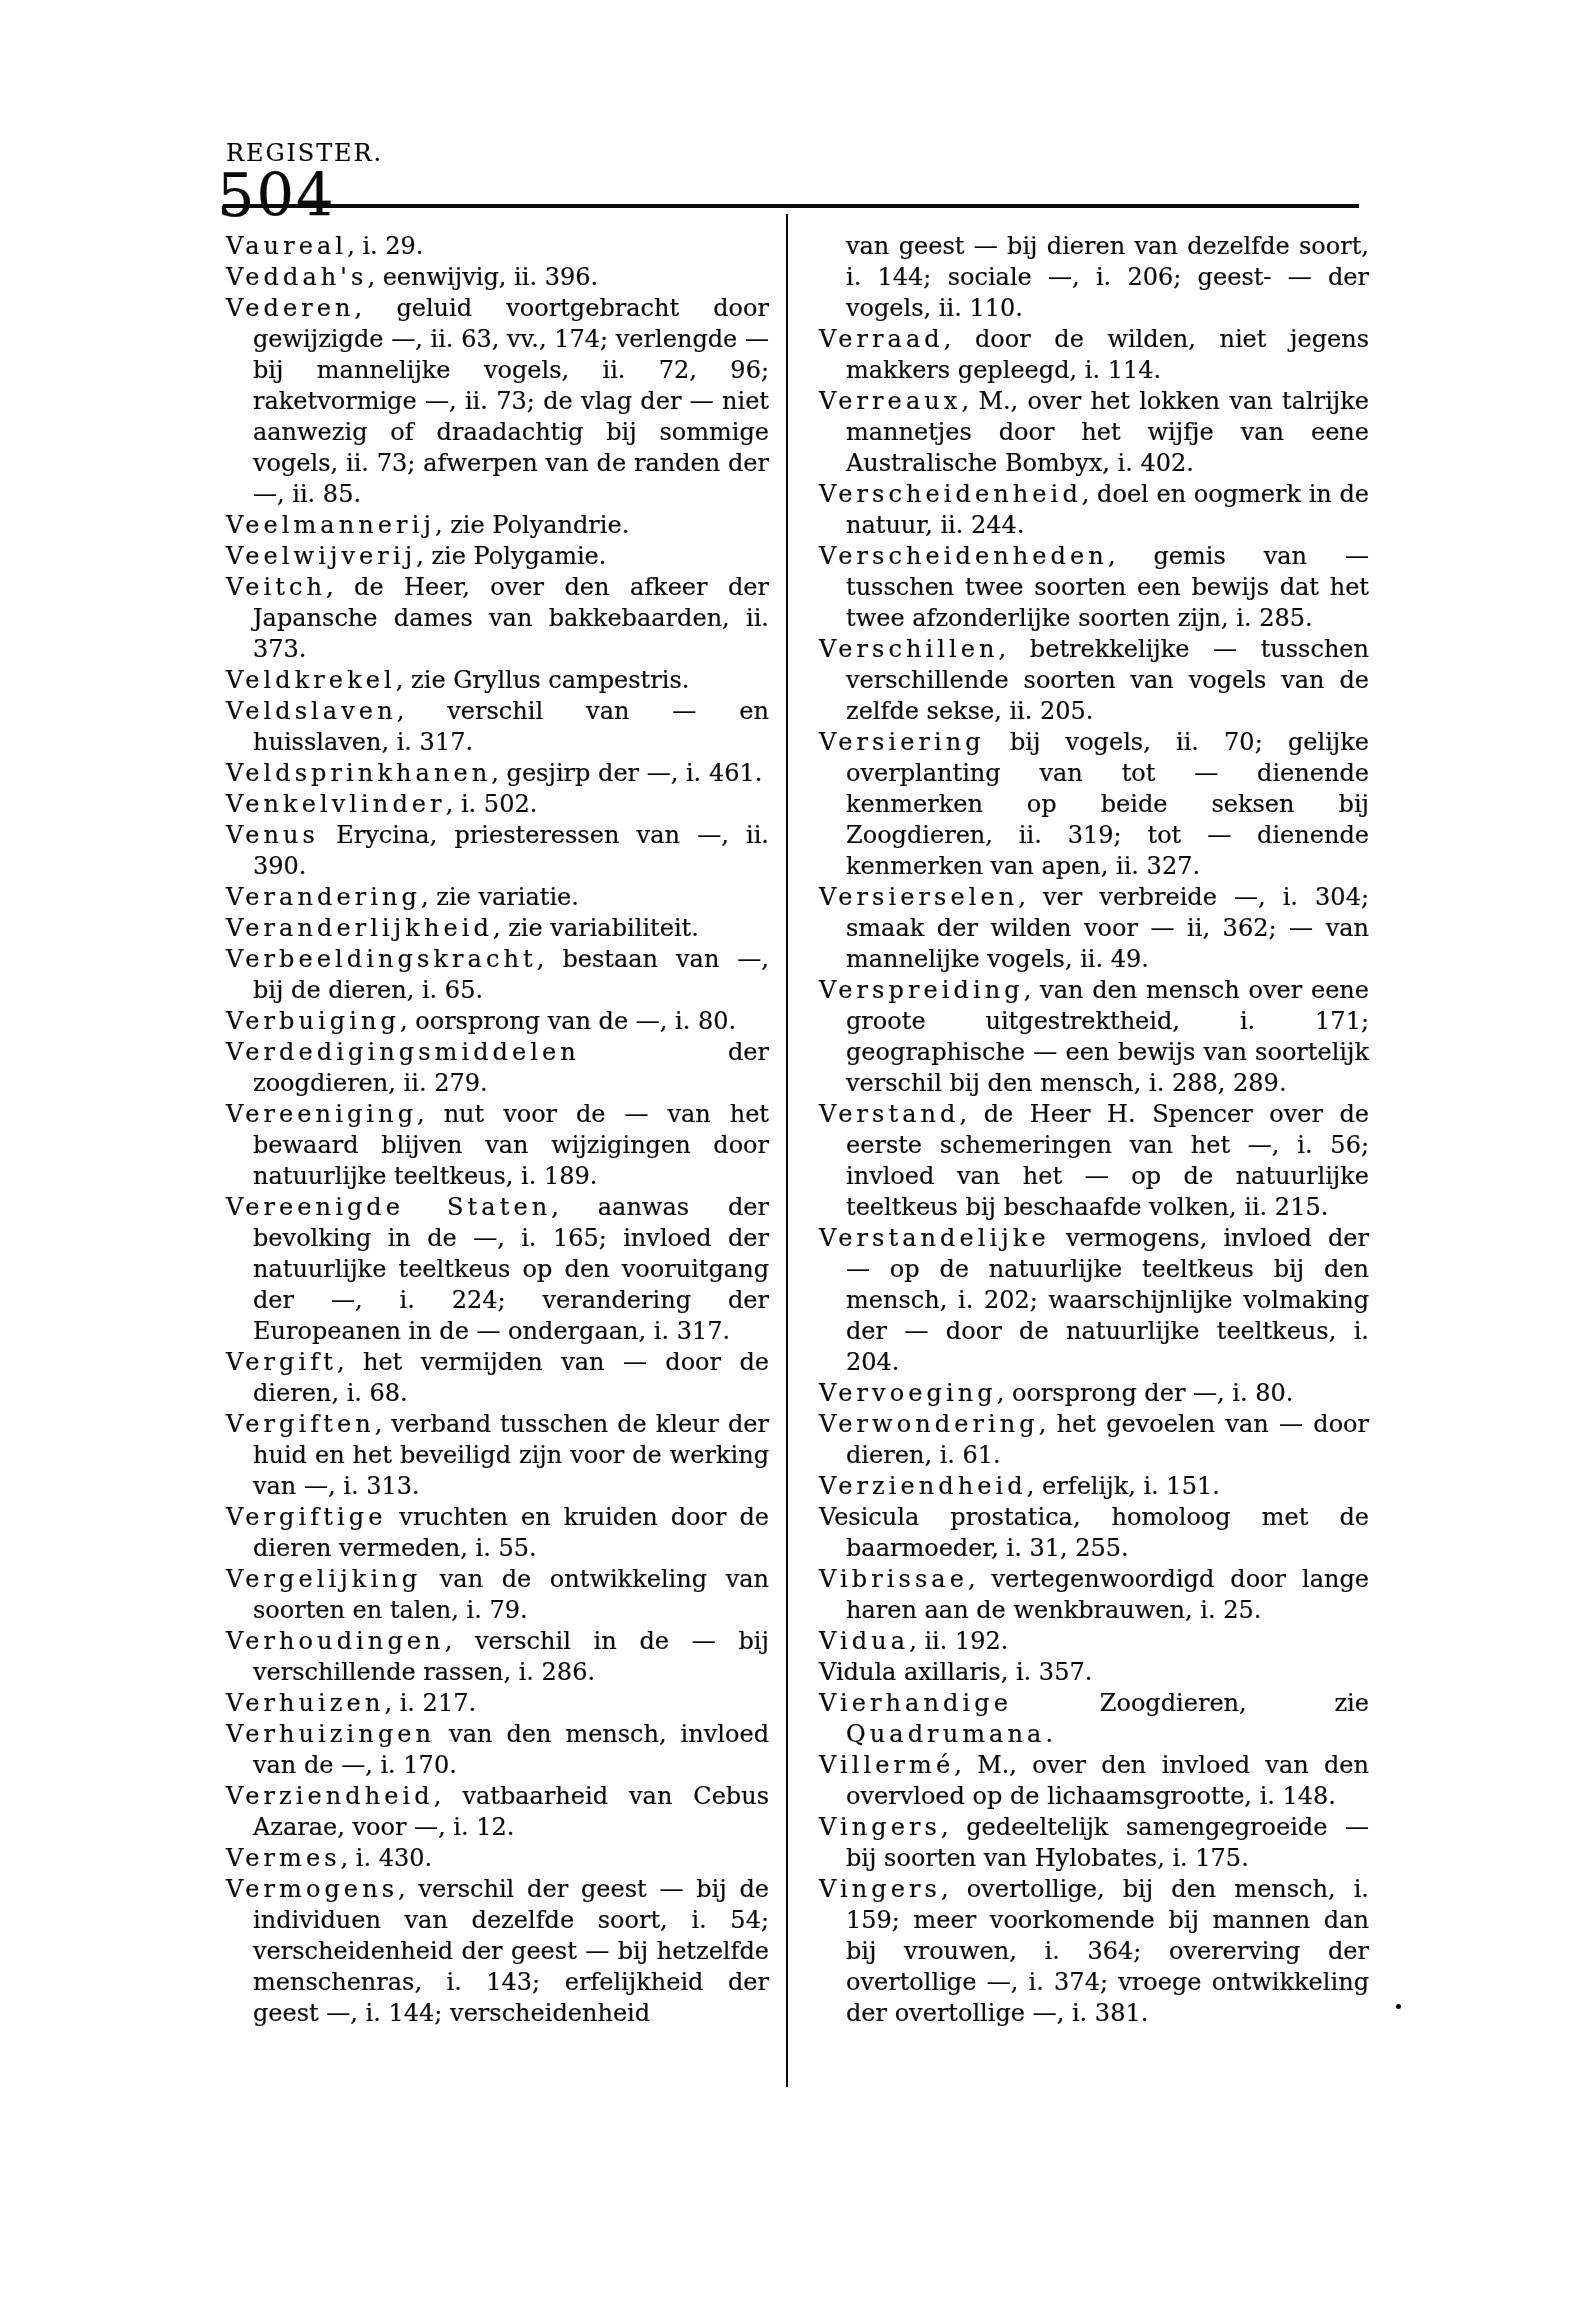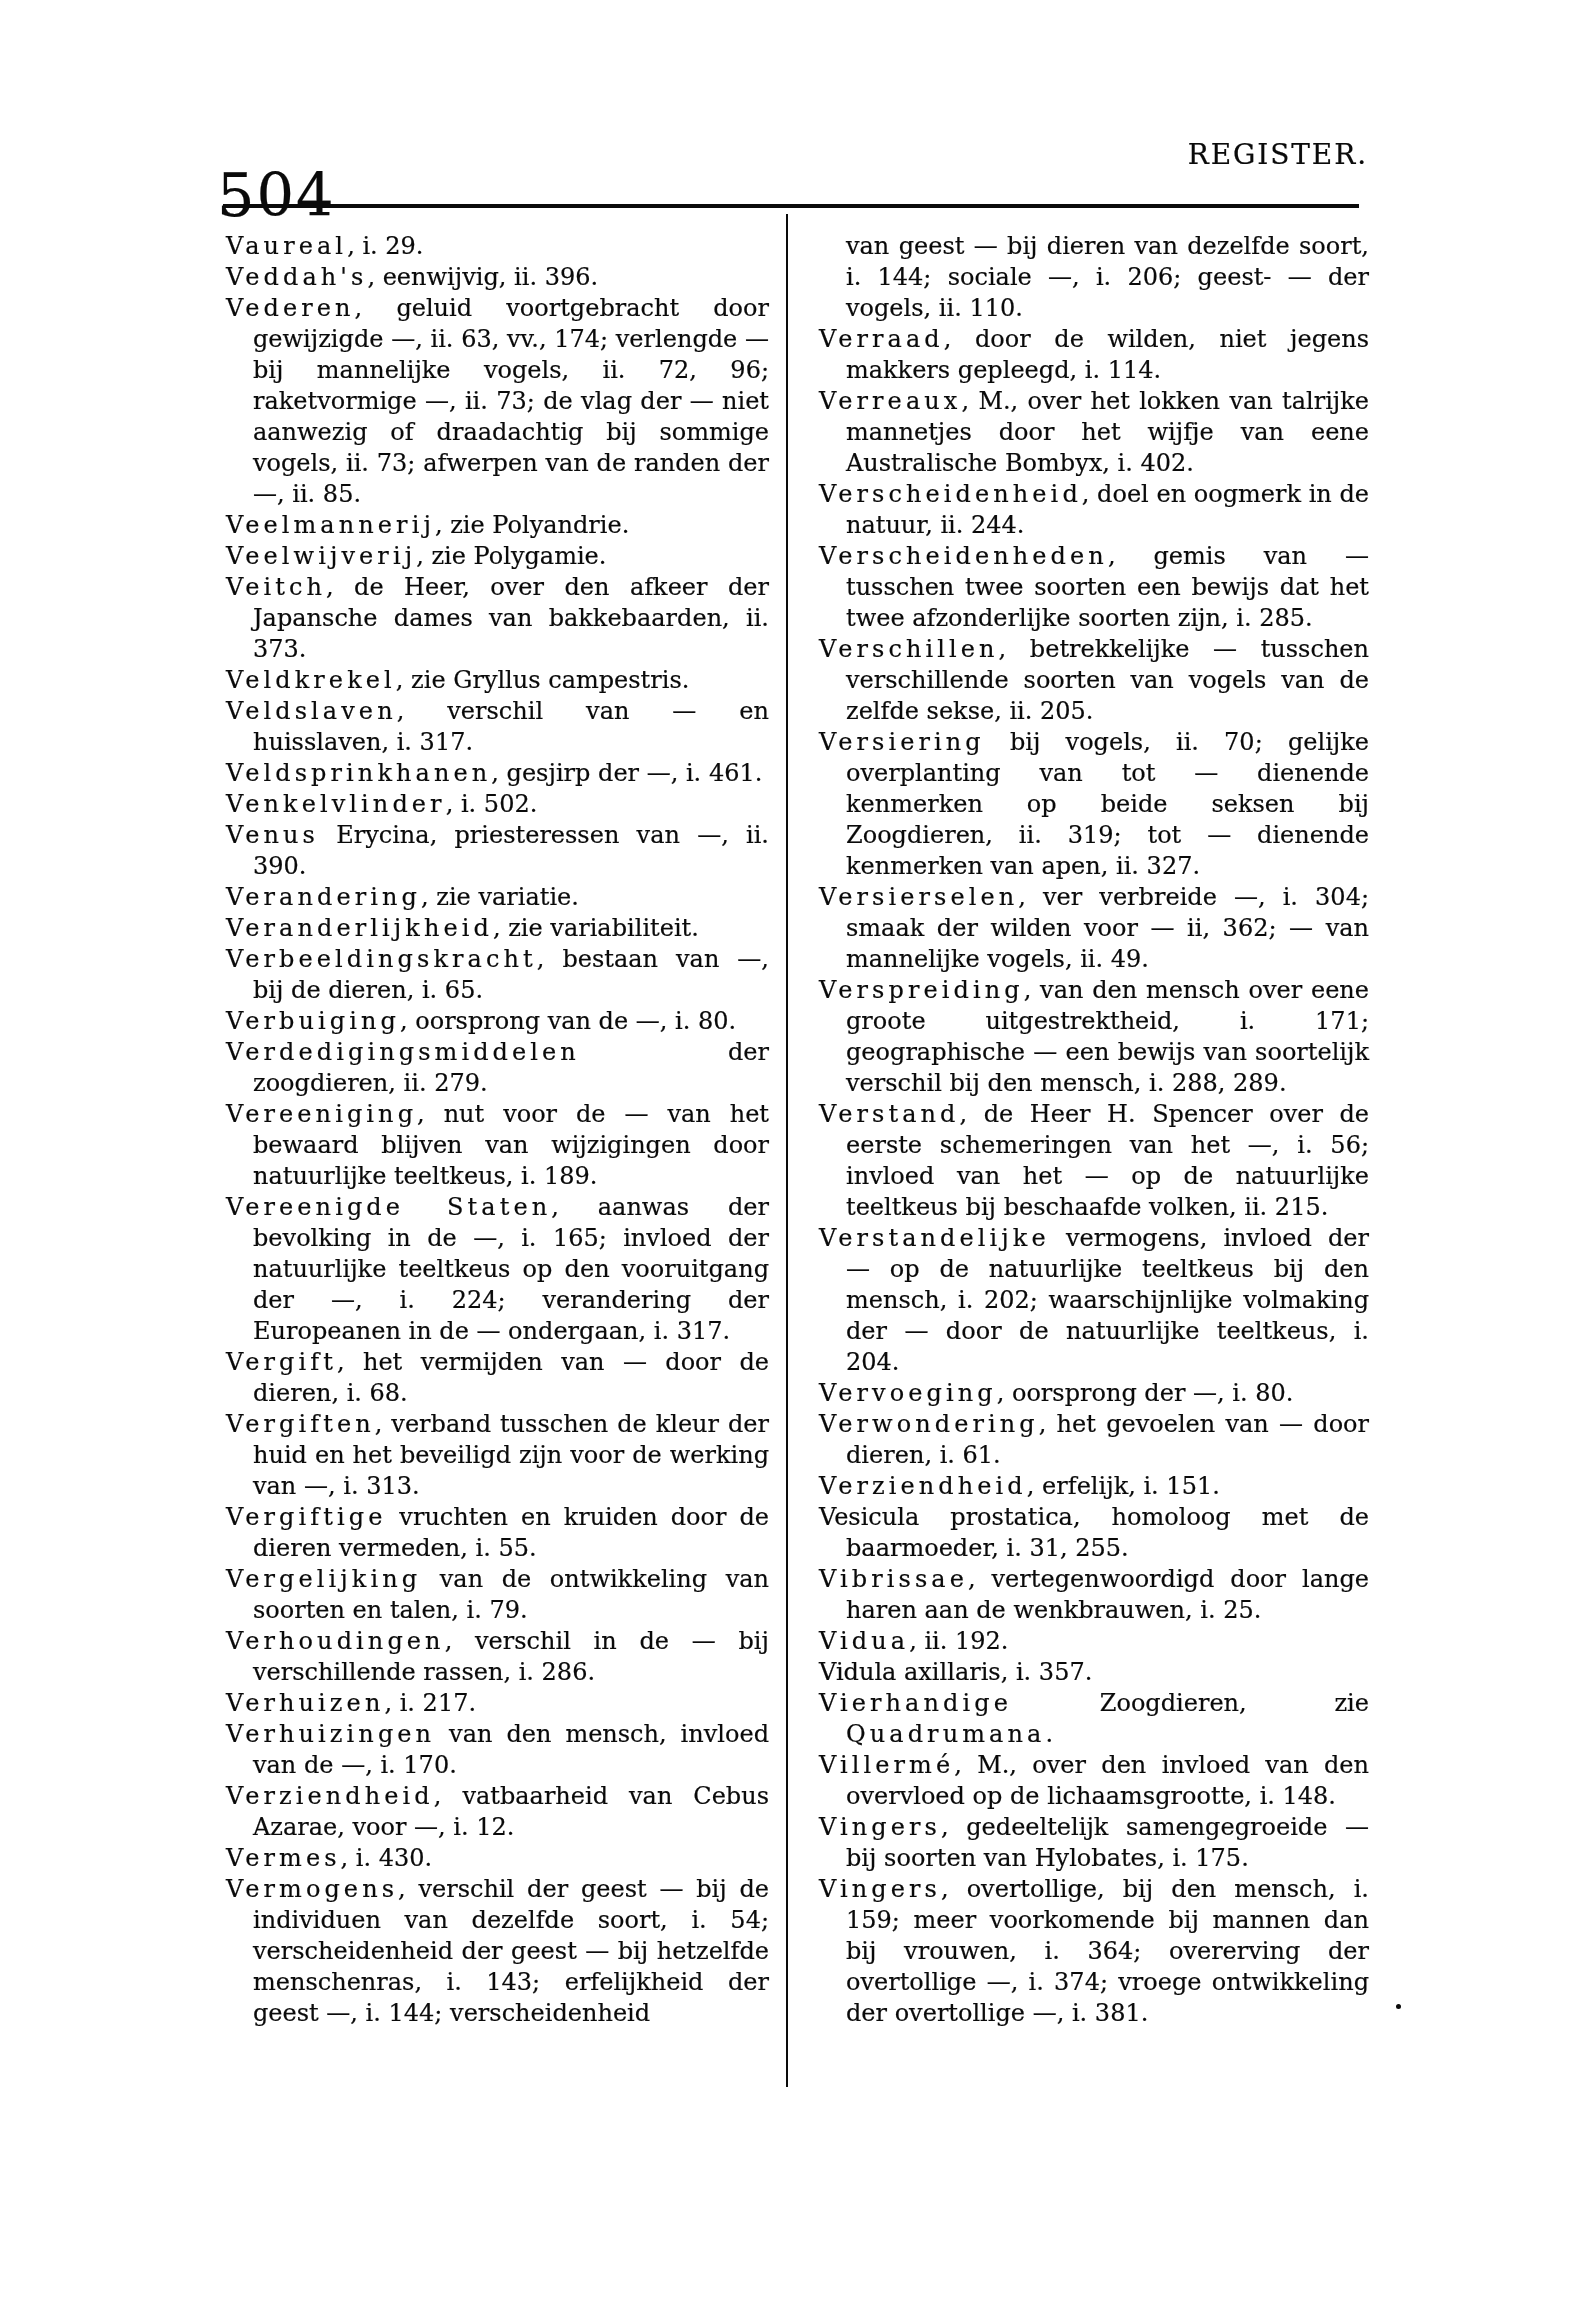--- a/index.html
+++ b/index.html
@@ -28,22 +28,22 @@
     font-size: 59px;
     line-height: 1;
     letter-spacing: 1.9px;
     margin-top: 32px;
   }
   .running-title {
     position: absolute;
     left: 226px;
     top: 141px;
     width: 1142px;
-    text-align: right;
-    font-size: 28px;
+    text-align: left;
+    font-size: 24px;
     line-height: 1;
     letter-spacing: 1.9px;
   }
   .header-rule {
     position: absolute;
     left: 223px;
     top: 204px;
     width: 1136px;
     height: 3.7px;
     background: #0a0a0a;

